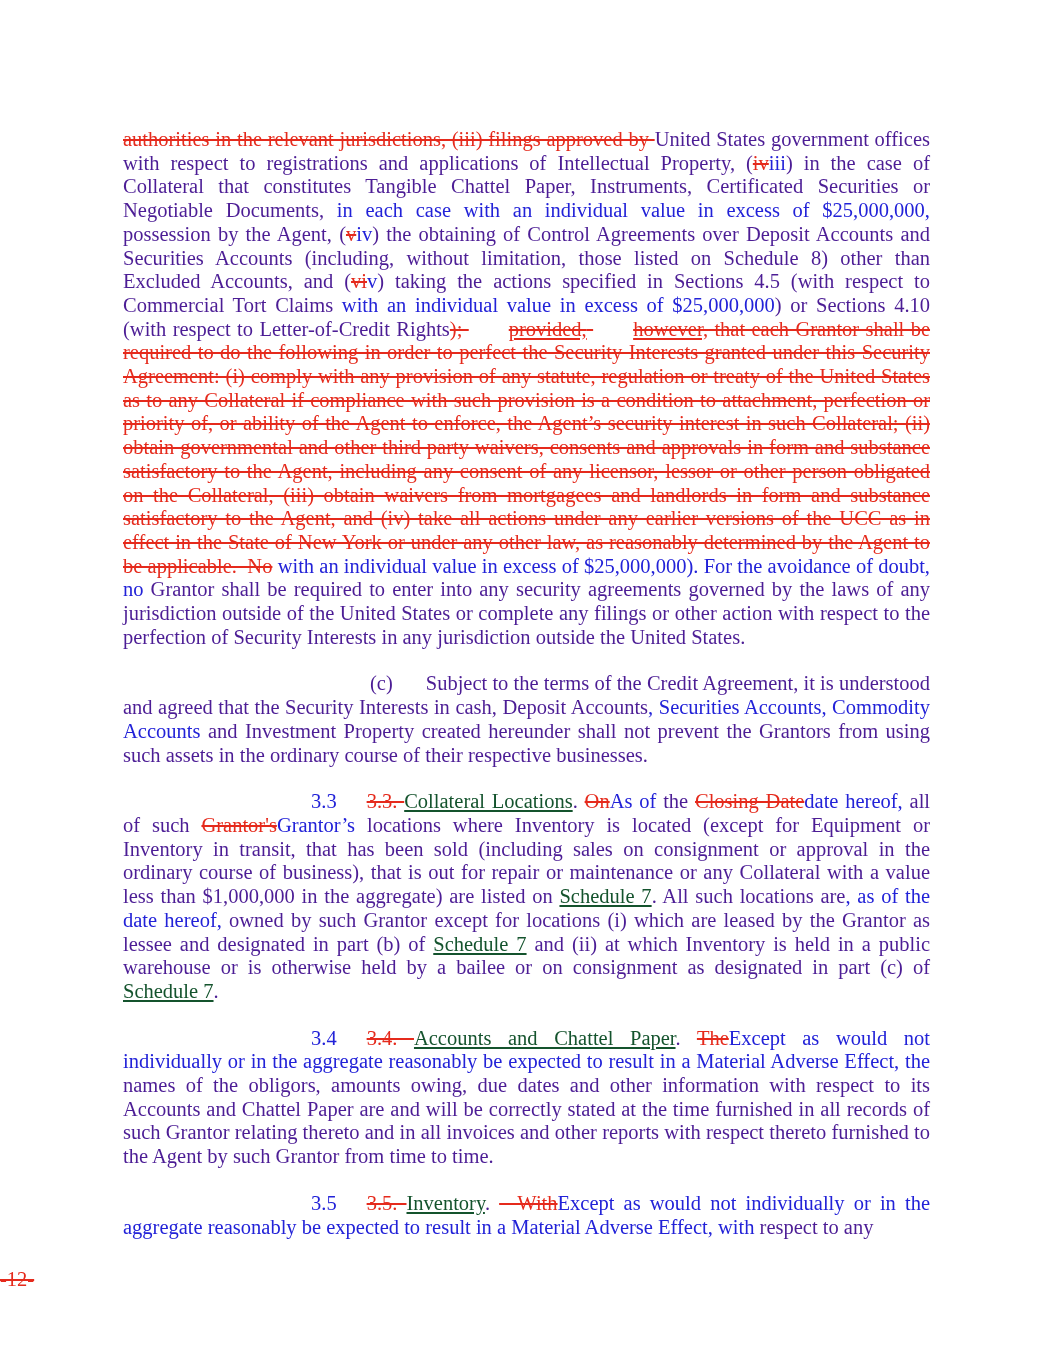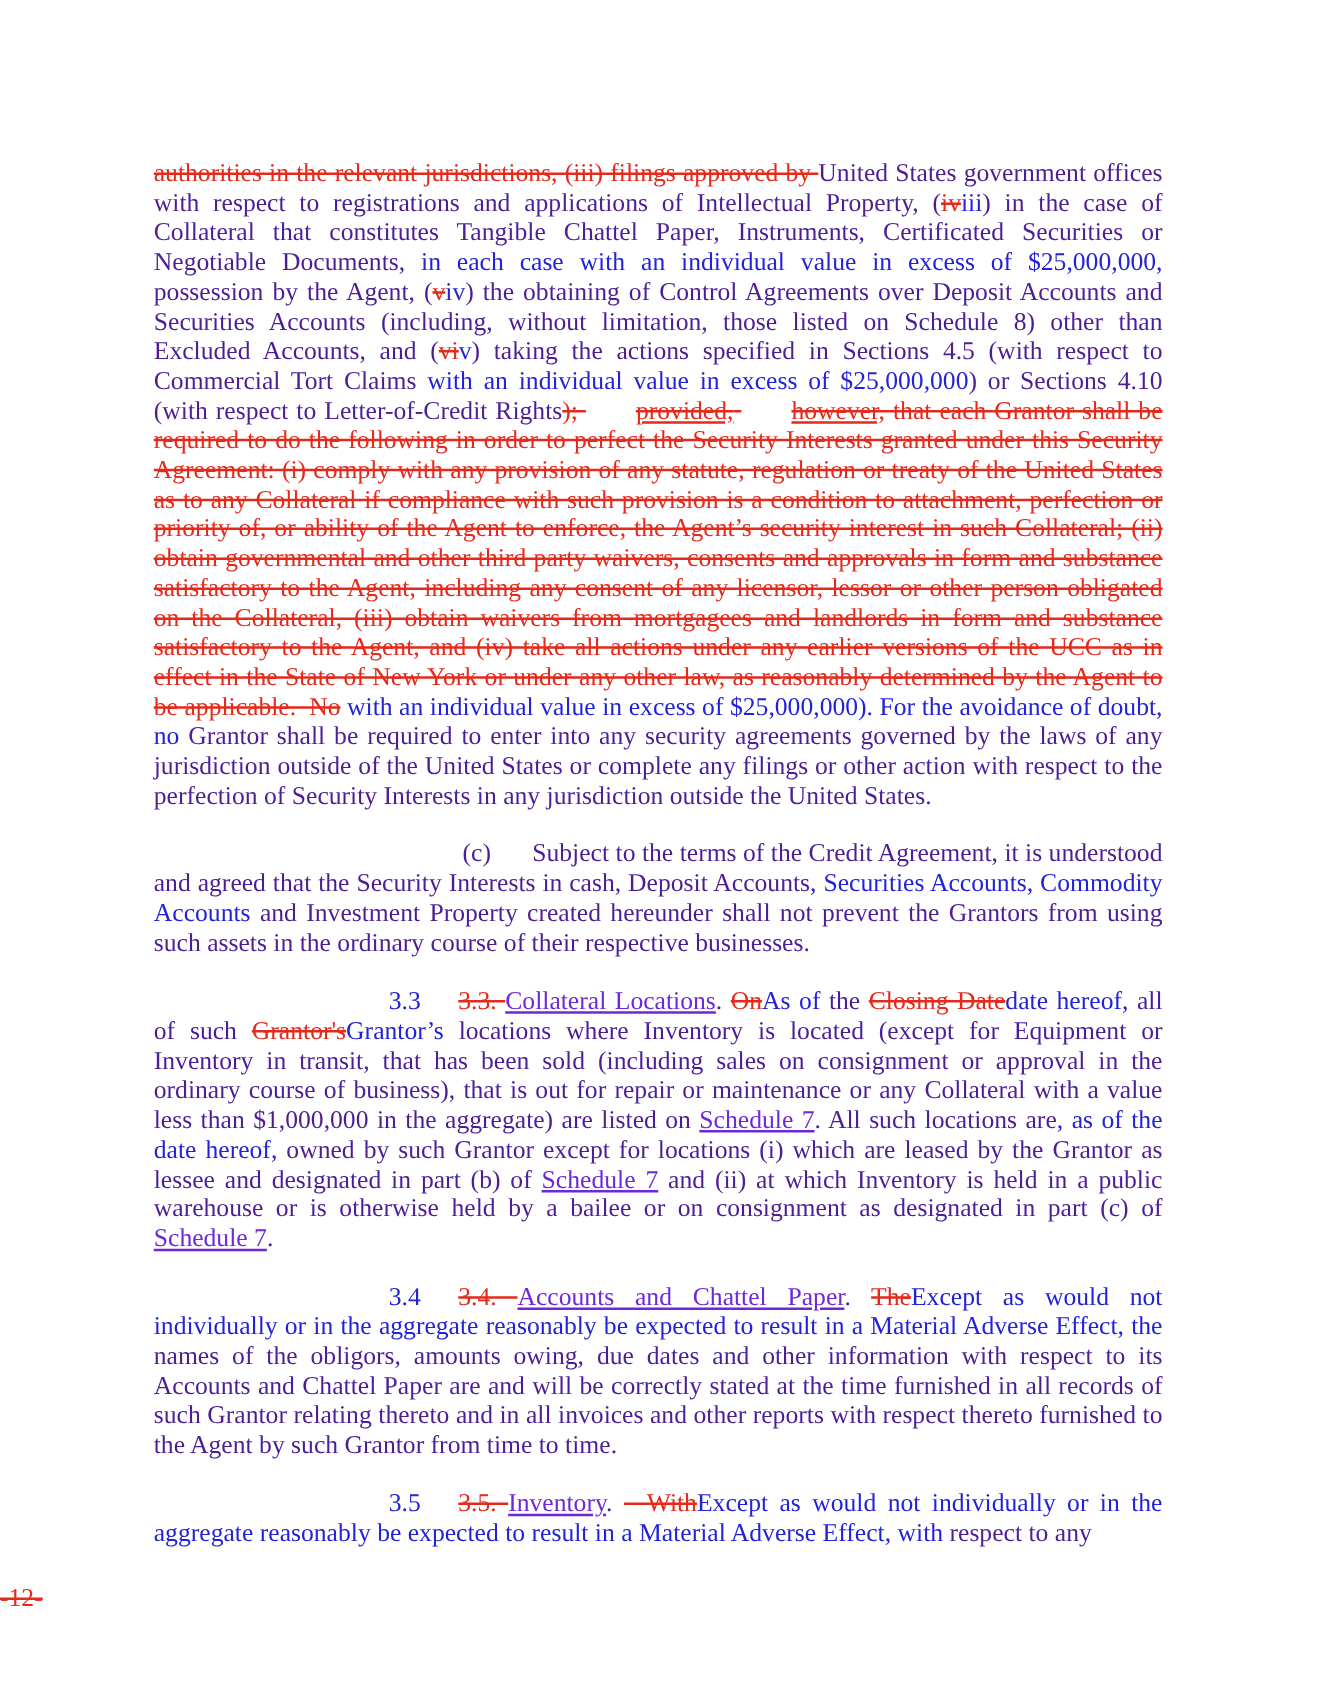--- a/index.html
+++ b/index.html
@@ -18,21 +18,21 @@
     left:123px; top:128px;
     width:807px;
   }
   p.para {
     margin:0 0 23px 0;
     text-align:justify;
   }
   .s-n  { color:#4c1d95;margin-top:32px; }
   .s-d  { color:var(--del,#e52a1c); text-decoration:line-through; }
   .s-i  { color:var(--ins,#2222d8); }
-  .s-u  { color:#6d28d9; text-decoration:underline; }
+  .s-u  { color:#14532d; text-decoration:underline; }
   .s-du { color:var(--del,#e52a1c); text-decoration:underline line-through;margin-left:40px; }
   .tab  { display:inline-block; }
   .footer {
     position:absolute;
     left:0; top:1268px; width:1055px;
   }
   .pagenum { color:var(--del,#e52a1c); text-decoration:line-through; }
 </style>
 </head>
 <body>

